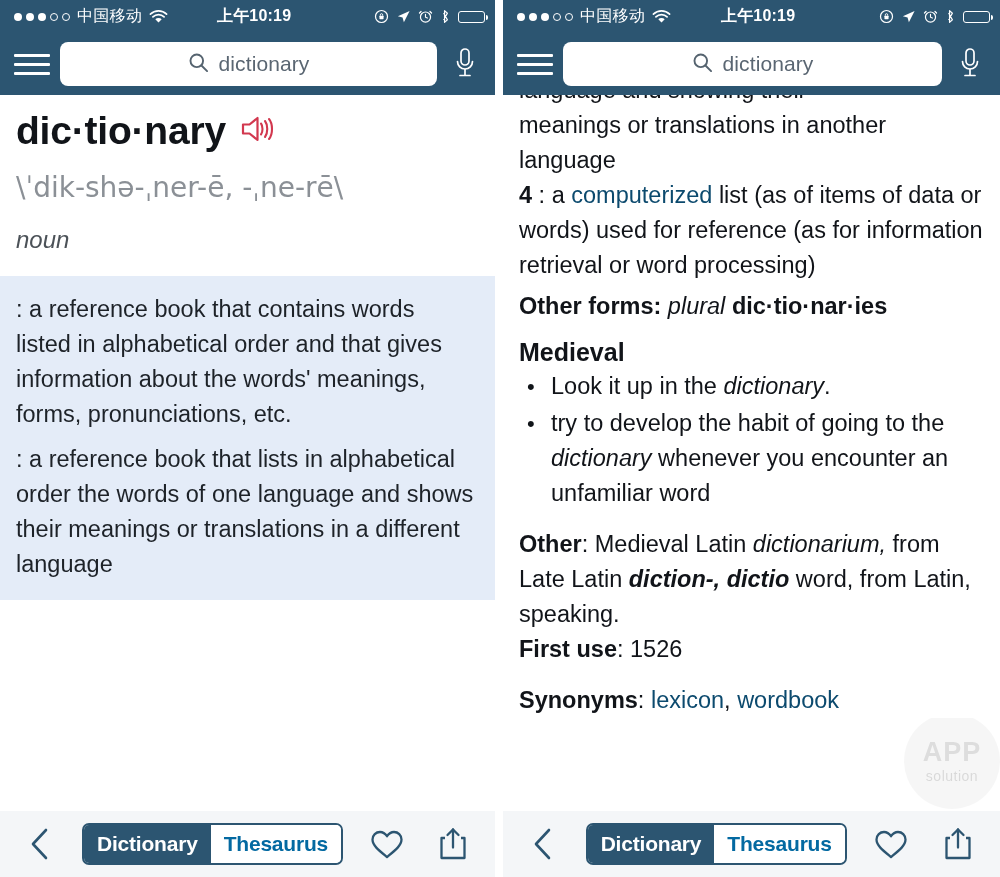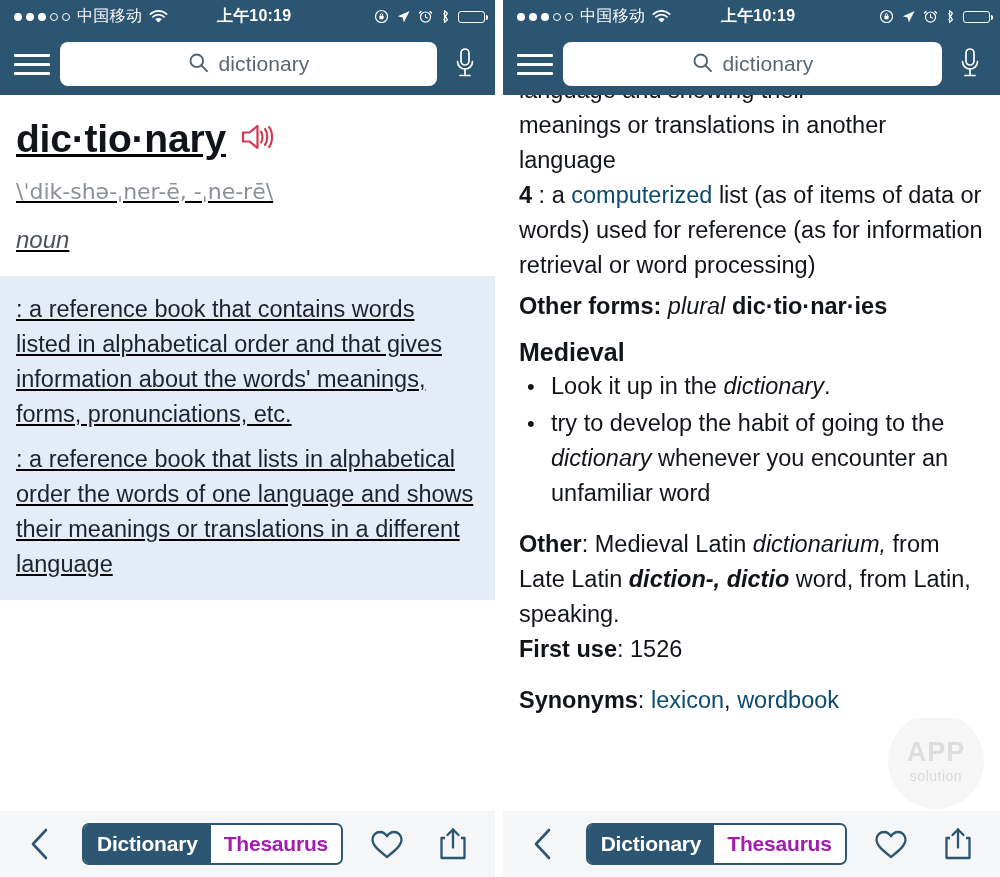--- a/index.html
+++ b/index.html
@@ -98,21 +98,21 @@
   .content { position: relative; flex: 1 1 auto; overflow: hidden; background:#fff; }
   .scroll { position: absolute; left: 0; right: 0; }
 
   .head-block { background: #ffffff; padding: 14px 16px 0 16px; box-sizing: border-box; }
   .headword-row { display: flex; align-items: center; gap: 14px; }
   .headword {
     font-size: 39px; font-weight: 700; color: #111419; letter-spacing: -.2px;
     font-family: "Liberation Sans", sans-serif;
   }
   .pron {
-    margin-top: 18px; font-size: 22px; color: #8b9096;
+    margin-top: 18px; font-size: 28px; color: #8b9096;
     font-family: "DejaVu Sans", sans-serif;
   }
   .pos { margin-top: 22px; font-size: 24px; font-style: italic; color: #4c5258; }
 
   .defs {
     background: #e4ecf8;
     margin-top: 22px;
     padding: 16px 20px 18px 16px;
     box-sizing: border-box;
   }
@@ -151,21 +151,21 @@
     left: -24px;
     font-size: 22px;
     line-height: 35px;
   }
   .origin-block { margin-top: 16px; }
   .syn-block { margin-top: 16px; }
 
   
   .watermark {
     position: absolute;
-    right: 16px;
+    right: 0;
     top: 618px;
     width: 96px;
     height: 96px;
     border-radius: 50%;
     background: rgba(0,0,0,0.035);
     display: flex;
     flex-direction: column;
     align-items: center;
     justify-content: center;
     pointer-events: none;
@@ -197,21 +197,21 @@
   }
   .seg {
     display: flex; align-items: center; justify-content: center;
     padding: 0 13px;
     font-size: 21px;
     font-weight: 700;
     cursor: pointer;
     letter-spacing: -.2px;
   }
   .seg.active { background: #2c5571; color: #ffffff; }
-  .seg.inactive { background: #ffffff; color: #a21caf; text-align: right; }
+  .seg.inactive { background: #ffffff; color: #0369a1; text-align: right; }
   .tb-heart, .tb-share { width: 44px; display:flex; align-items:center; justify-content:center; cursor:pointer; }
 </style>
 </head>
 <body>
 
 <div class="screens">
 
   <div class="phone left">
 
     <div class="statusbar">
@@ -282,21 +282,21 @@
       <div class="mic">
         <svg width="24" height="36" viewBox="0 0 24 36">
             <rect x="8" y="3" width="8" height="16" rx="4" stroke="#fff" stroke-width="1.7" fill="none"></rect>
             <path d="M4.5 15.5a7.5 7.5 0 0 0 15 0" stroke="#fff" stroke-width="1.7" fill="none" stroke-linecap="round"></path>
             <path d="M12 23.5V29M7 29.5h10" stroke="#fff" stroke-width="1.7" stroke-linecap="round"></path>
           </svg>
       </div>
     </div>
 
     <div class="content">
-      <div class="scroll" style="top:8px;text-decoration:underline;">
+      <div class="scroll" style="top:0;">
 
         <div class="head-block">
           <div class="headword-row">
             <span class="headword">dic·tio·nary</span>
             <span>
               <svg width="38" height="32" viewBox="0 0 38 32">
                 <path d="M3 11.5h6.5L17.5 5v22l-8-6.5H3z" stroke="#d2384f" stroke-width="2.2" fill="none" stroke-linejoin="round"></path>
                 <path d="M21 10.5c2 2.6 2 8.4 0 11" stroke="#d2384f" stroke-width="2.1" fill="none" stroke-linecap="round"></path>
                 <path d="M25 8c3 3.8 3 12.2 0 16" stroke="#d2384f" stroke-width="2.1" fill="none" stroke-linecap="round"></path>
                 <path d="M29 6c4 4.8 4 15.2 0 20" stroke="#d2384f" stroke-width="2.1" fill="none" stroke-linecap="round"></path>

